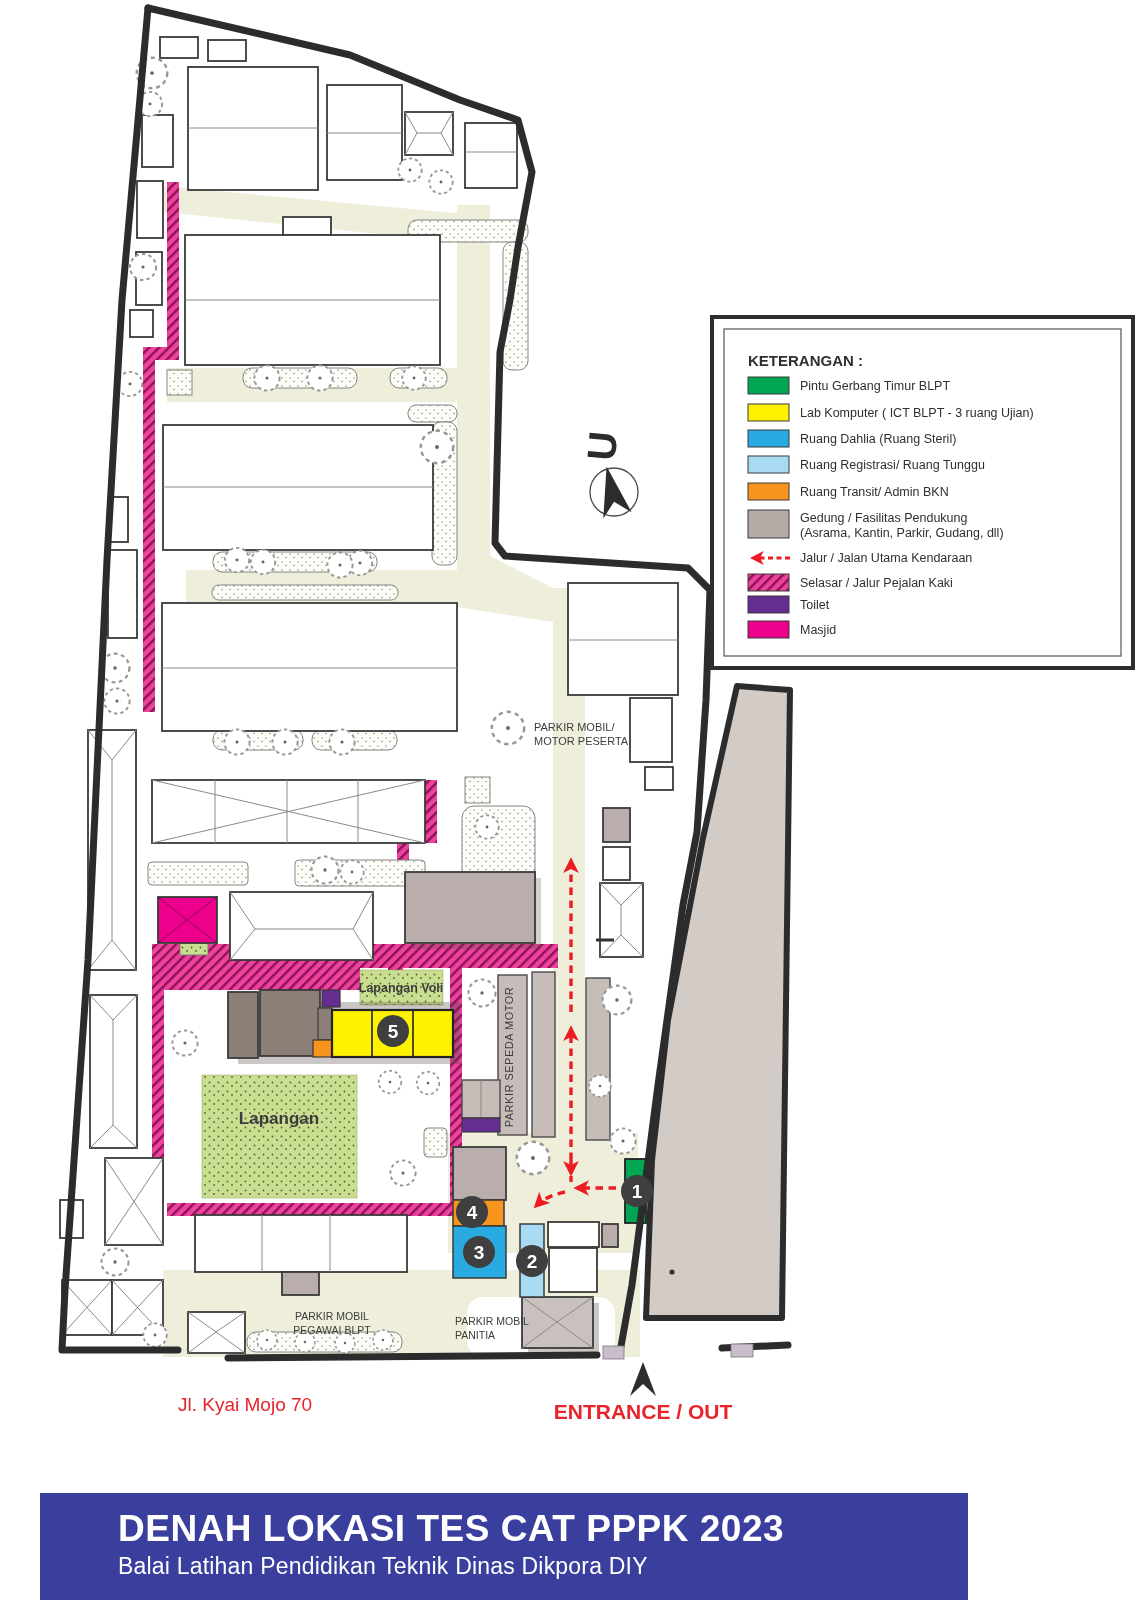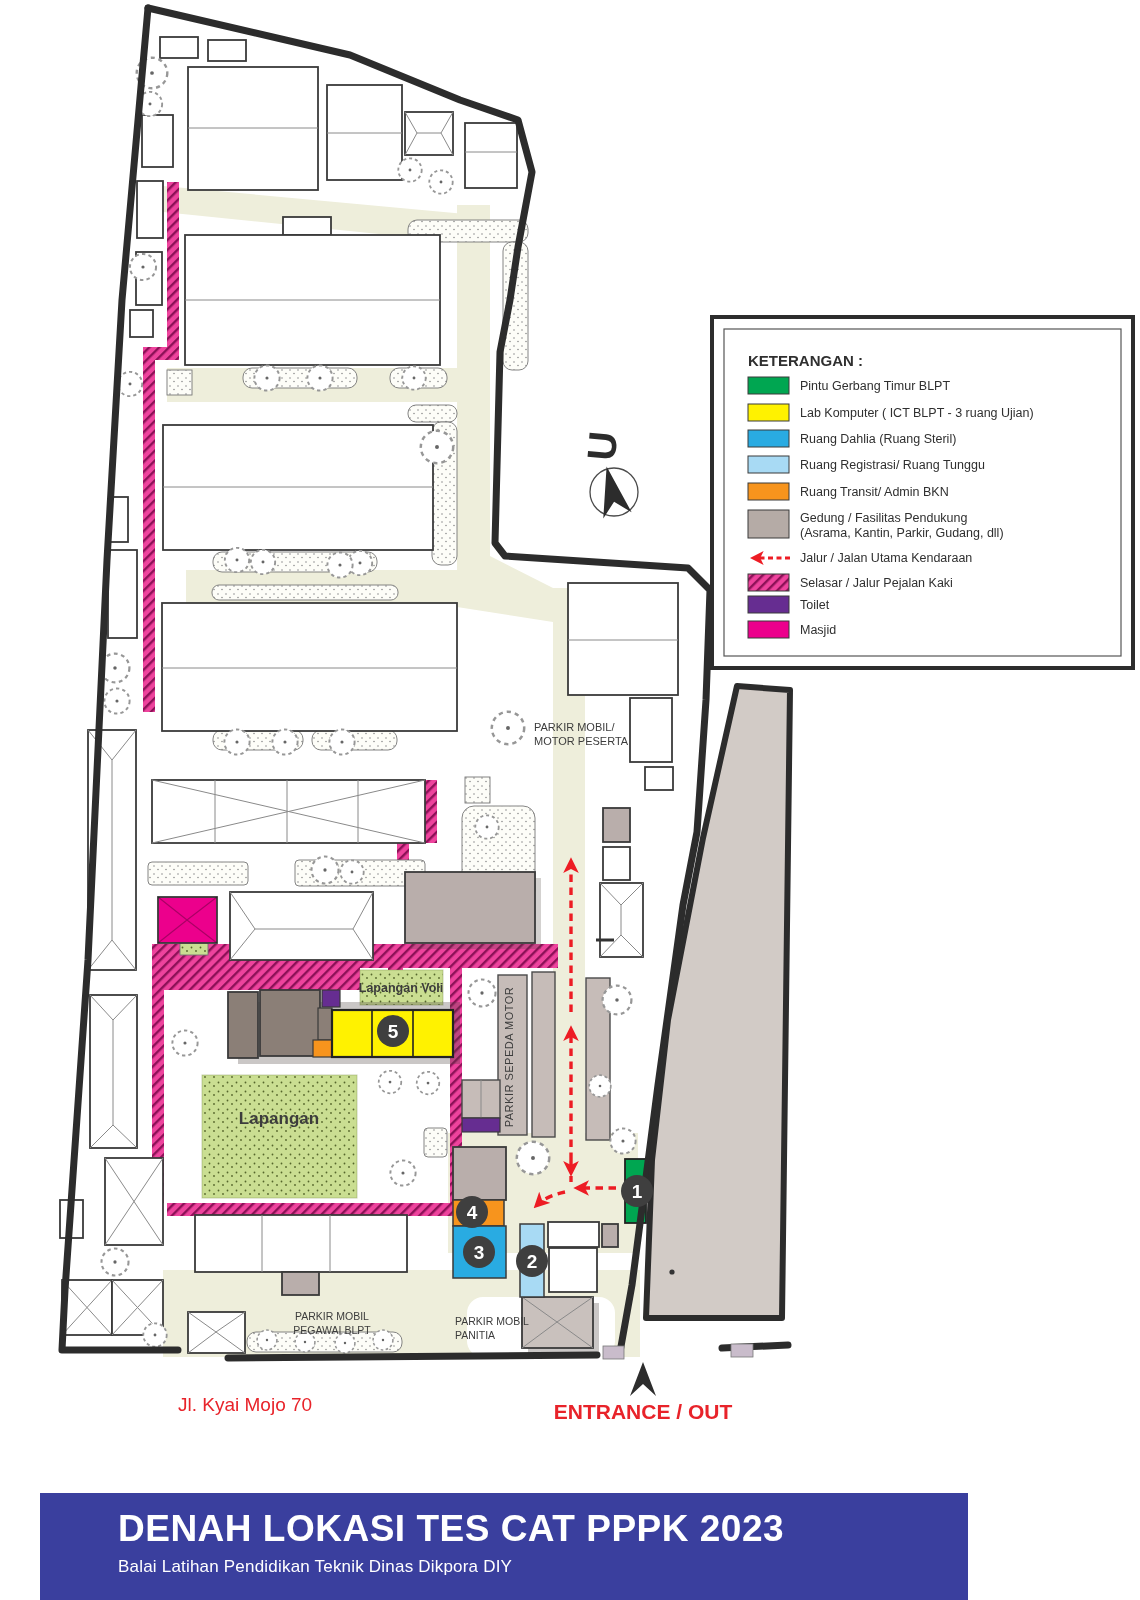--- a/index.html
+++ b/index.html
@@ -2,21 +2,21 @@
 <html><head>
 <meta charset="utf-8">
 <style>
   html,body{margin:0;padding:0;background:#fff;}
   .page{position:relative;width:1140px;height:1600px;background:#ffffff;overflow:hidden;
         font-family:"Liberation Sans",sans-serif;}
   .map-svg{position:absolute;left:0;top:0;display:block;}
   .banner{position:absolute;left:0;top:1493px;width:928px;height:107px;background:#3a3f9e;
           color:#ffffff;box-sizing:border-box;padding:14px 0 0 78px;margin-left:40px;}
   .banner h1{margin:0;font-size:37px;font-weight:bold;letter-spacing:0.5px;line-height:44px;}
-  .banner h2{margin:2px 0 0 0;font-size:17px;font-weight:normal;letter-spacing:0.2px;line-height:27px;}
+  .banner h2{margin:2px 0 0 0;font-size:23px;font-weight:normal;letter-spacing:0.2px;line-height:27px;}
   text{font-family:"Liberation Sans",sans-serif;}
   .lbl{fill:#3c3c3c;}
   .red-lbl{fill:#e8232a;}
   .legend-label{fill:#2f2f2f;font-size:12.5px;}
   .bld{fill:#ffffff;stroke:#3a3a3a;stroke-width:1.8;}
   .bld-gray{fill:#b9aeab;stroke:#3a3a3a;stroke-width:1.8;}
   .bld-strip{fill:#c6bcb8;stroke:#4a4a4a;stroke-width:1.4;}
   .roof{stroke:#8a8a8a;stroke-width:1;fill:none;}
   .dots{fill:url(#dotsPlain);stroke:#777;stroke-width:0.9;}
   .pink{fill:url(#hatchPink);}

